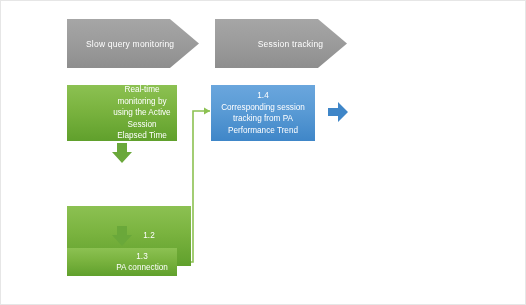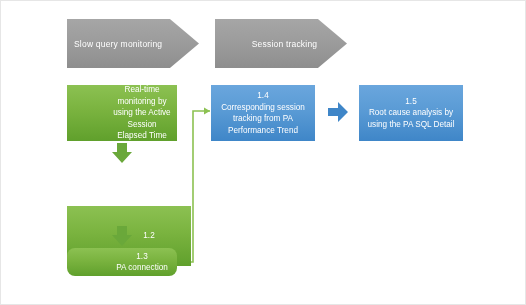--- a/index.html
+++ b/index.html
@@ -25,21 +25,21 @@
     align-items: center;
     justify-content: flex-start;
     color: #ffffff;
     font-size: 8.5px;
     letter-spacing: 0.2px;
     background: linear-gradient(180deg, #a6a6a6 0%, #9a9a9a 55%, #8e8e8e 100%);
     -webkit-clip-path: polygon(0 0, 78% 0, 100% 50%, 78% 100%, 0 100%);
     clip-path: polygon(0 0, 78% 0, 100% 50%, 78% 100%, 0 100%);
   }
   .chevron span {
-    padding-left: 7px;
+    padding-left: 19px;
     white-space: nowrap;
   }
   .pbox {
     position: absolute;
     color: #ffffff;
     font-size: 8.2px;
     line-height: 11.5px;
     text-align: center;
     display: flex;
     flex-direction: column;
@@ -56,21 +56,21 @@
     display: block;
   }
   .green {
     background: linear-gradient(180deg, #8cc152 0%, #7ab33f 45%, #60a02c 100%);
     padding-left: 45px;
   }
   .blue {
     background: linear-gradient(180deg, #6aa6dd 0%, #5a9bd5 45%, #3f86c8 100%);
   }
   .rounded {
-    border-radius: 8px;
+    border-radius: 0;
   }
   .down-arrow {
     position: absolute;
     width: 22px;
     height: 22px;
   }
   .right-arrow {
     position: absolute;
     width: 22px;
     height: 24px;
@@ -129,18 +129,14 @@
 
   <div class="pbox blue" style="left:210px; top:84px; width:104px; height:56px;text-align:center;">
     <span class="num">1.4</span>
     <span class="body">Corresponding session tracking from PA Performance Trend</span>
   </div>
 
   <svg class="right-arrow" style="left:326px; top:99px;" viewBox="0 0 22 24">
     <polygon points="1,8 11,8 11,2 21,12 11,22 11,16 1,16" fill="#3f86c8"></polygon>
   </svg>
 
-  <div class="pbox blue" style="left:358px; top:84px; width:104px; height:56px;">
-    <span class="num">1.5</span>
-    <span class="body">Root cause analysis by using the PA SQL Detail</span>
-  </div>
 
 </div>
 
 </body></html>

